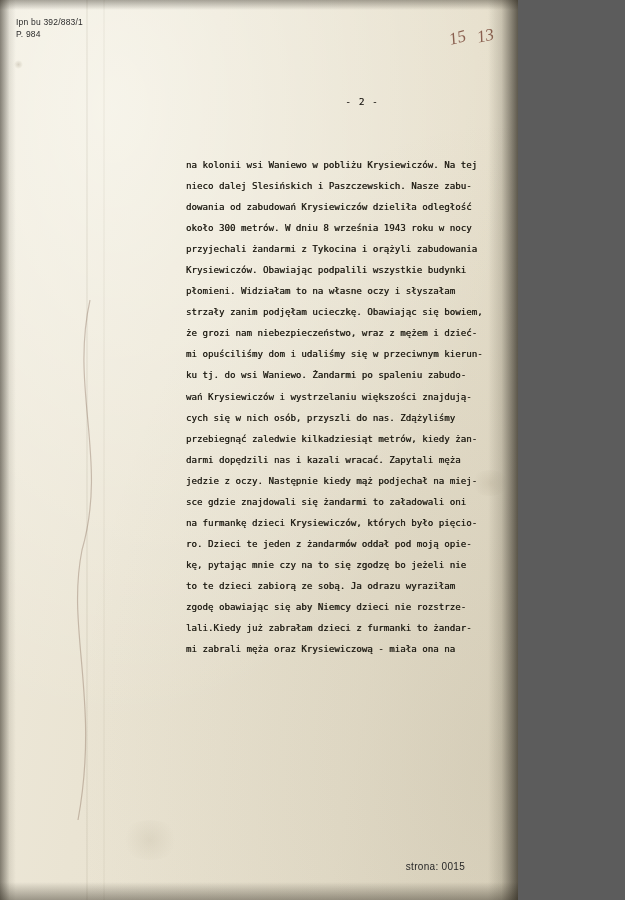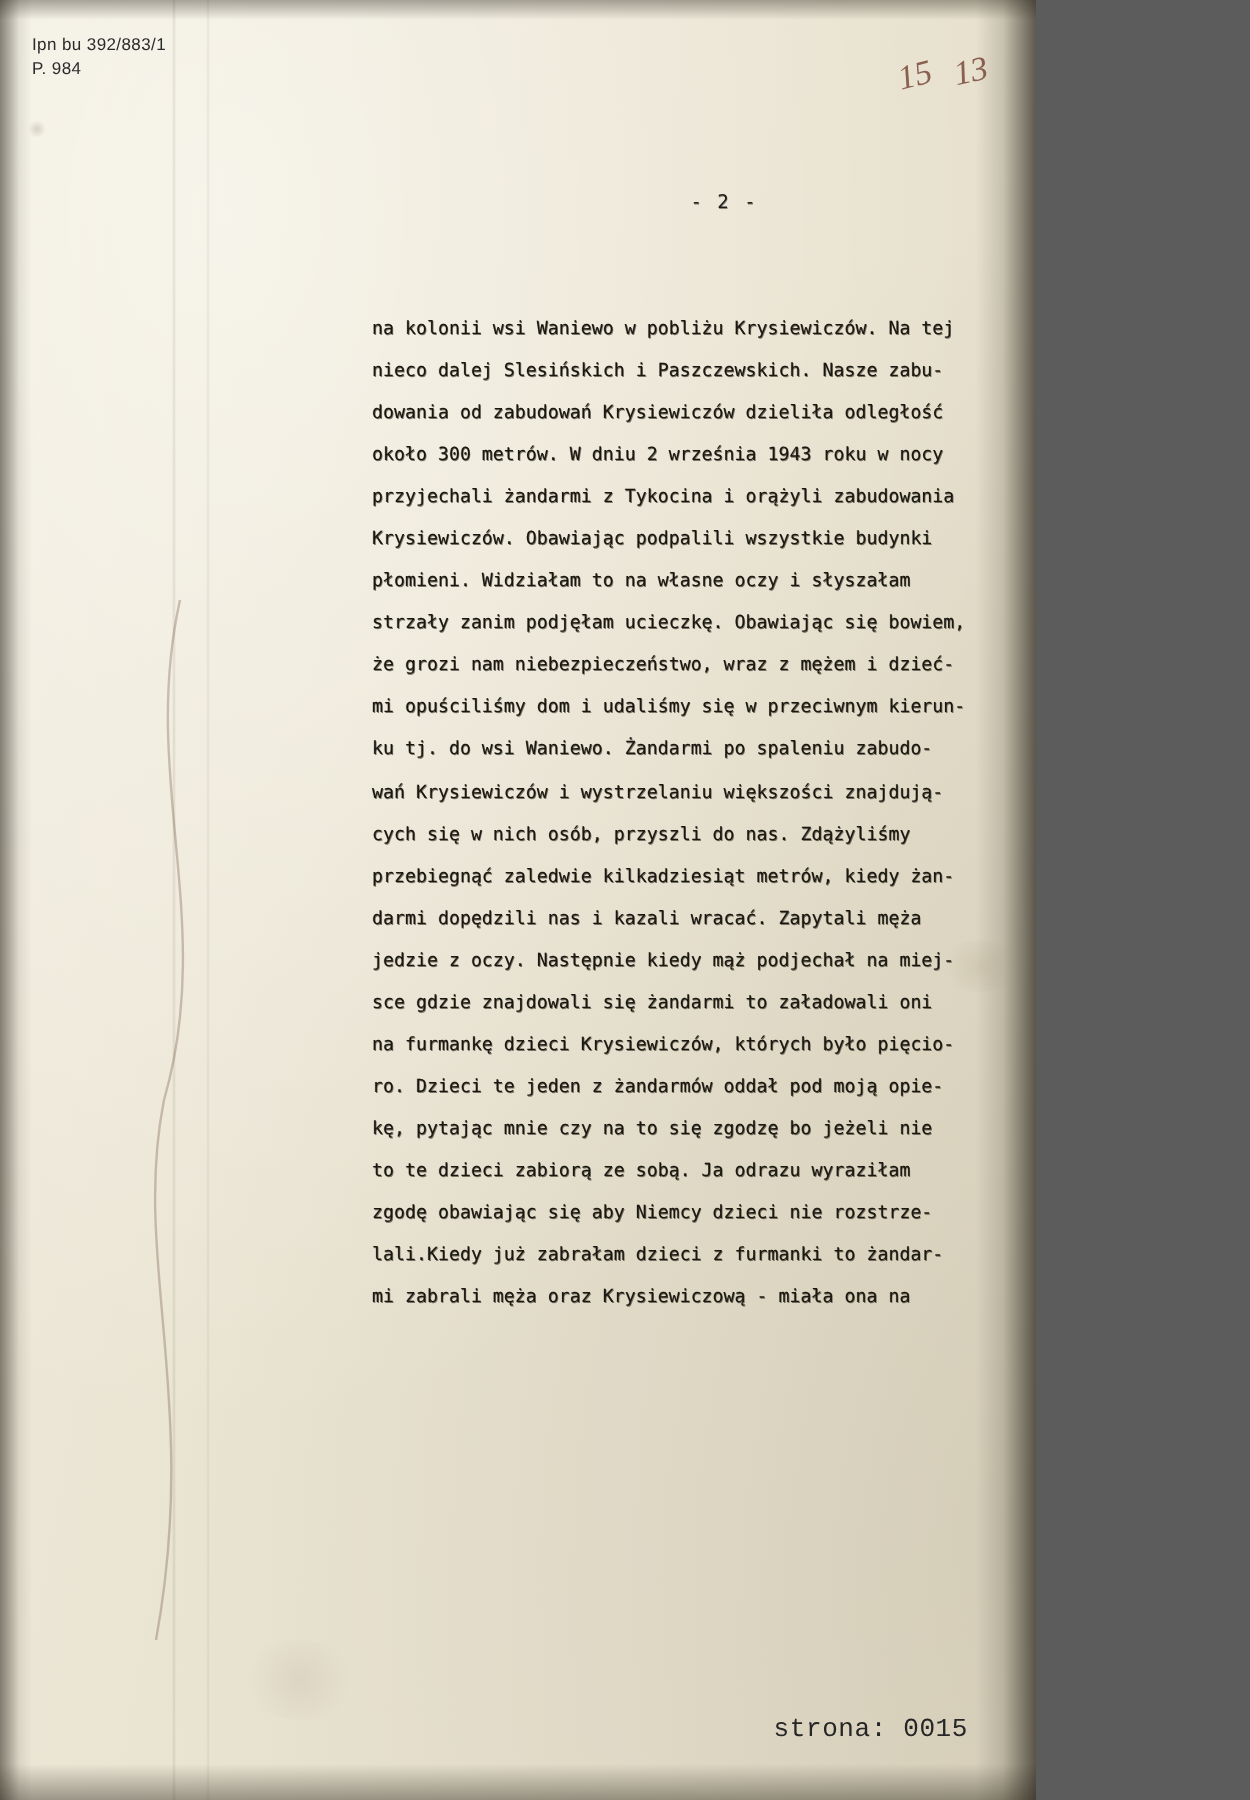--- a/index.html
+++ b/index.html
@@ -106,24 +106,24 @@
     font-family: "DejaVu Sans Mono", monospace;
     font-size: 9.15px;
     line-height: 21.05px;
     color: #19170f;
     white-space: pre;
     text-shadow: 0.35px 0.3px 0 rgba(45,40,30,0.6), -0.2px 0 0 rgba(45,40,30,0.25);
   }
   
   .footer {
     position: absolute;
-    right: 34px;
+    right: 53px;
     bottom: 28px;
-    font-family: Liberation Mono, monospace;
-    font-size: 13px;
+    font-family: Liberation Sans, sans-serif;
+    font-size: 10px;
     color: #262626;
     letter-spacing: 0.3px;
   }
   
   .squiggle {
     position: absolute;
     left: 60px;
     top: 300px;
     width: 60px;
     height: 520px;
@@ -153,21 +153,21 @@
 
   <div class="hand hand-1">15</div>
   <div class="hand hand-2">13</div>
 
   <div class="pagenum">- 2 -</div>
 
   <div class="body-lines">
     <div class="line">na kolonii wsi Waniewo w pobliżu Krysiewiczów. Na tej</div>
     <div class="line">nieco dalej Slesińskich i Paszczewskich. Nasze zabu-</div>
     <div class="line">dowania od zabudowań Krysiewiczów dzieliła odległość</div>
-    <div class="line">około 300 metrów. W dniu 2 września 1943 roku w nocy</div>
+    <div class="line">około 300 metrów. W dniu 8 września 1943 roku w nocy</div>
     <div class="line">przyjechali żandarmi z Tykocina i orążyli zabudowania</div>
     <div class="line">Krysiewiczów. Obawiając podpalili wszystkie budynki</div>
     <div class="line">płomieni. Widziałam to na własne oczy i słyszałam</div>
     <div class="line">strzały zanim podjęłam ucieczkę. Obawiając się bowiem,</div>
     <div class="line">że grozi nam niebezpieczeństwo, wraz z mężem i dzieć-</div>
     <div class="line">mi opuściliśmy dom i udaliśmy się w przeciwnym kierun-</div>
     <div class="line">ku tj. do wsi Waniewo. Żandarmi po spaleniu zabudo-</div>
     <div class="line">wań Krysiewiczów i wystrzelaniu większości znajdują-</div>
     <div class="line">cych się w nich osób, przyszli do nas. Zdążyliśmy</div>
     <div class="line">przebiegnąć zaledwie kilkadziesiąt metrów, kiedy żan-</div>

